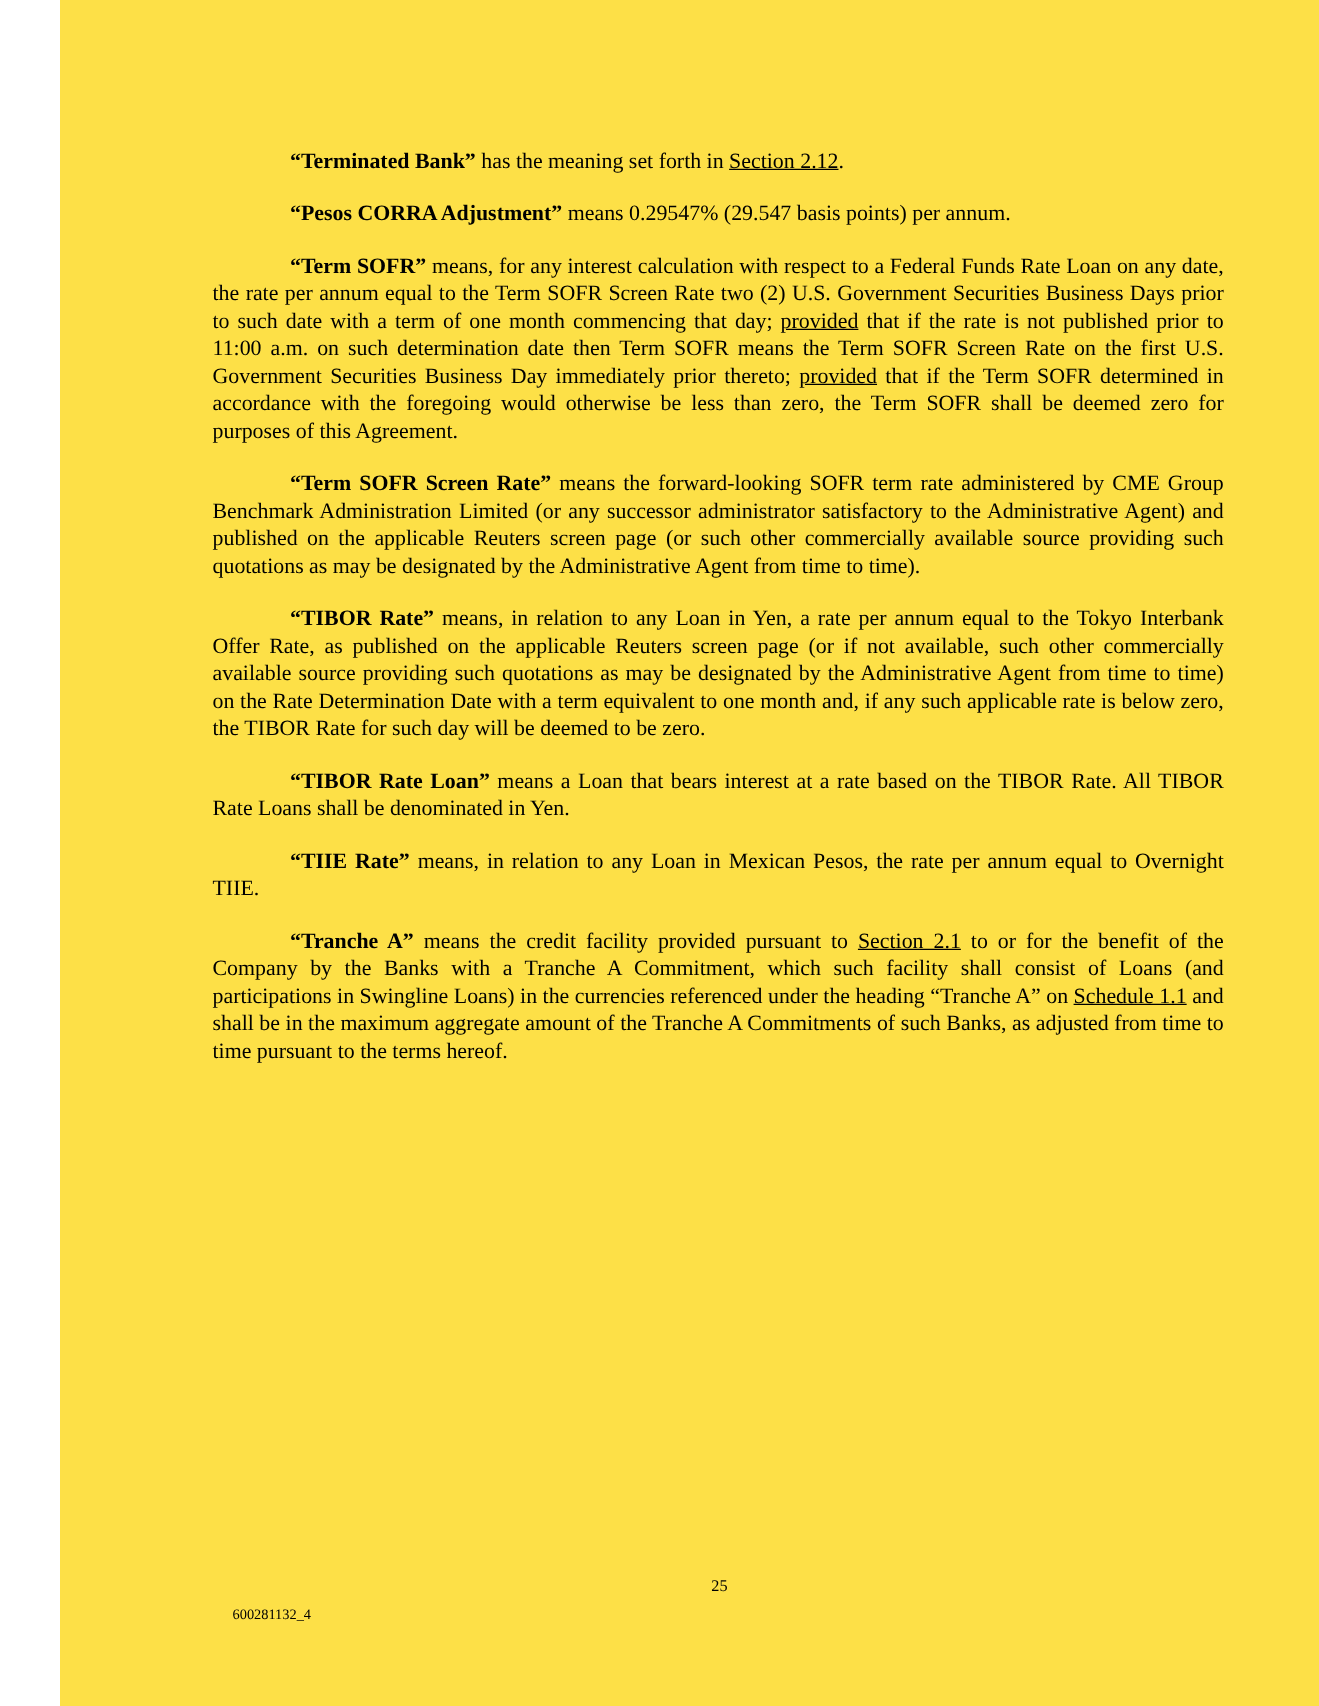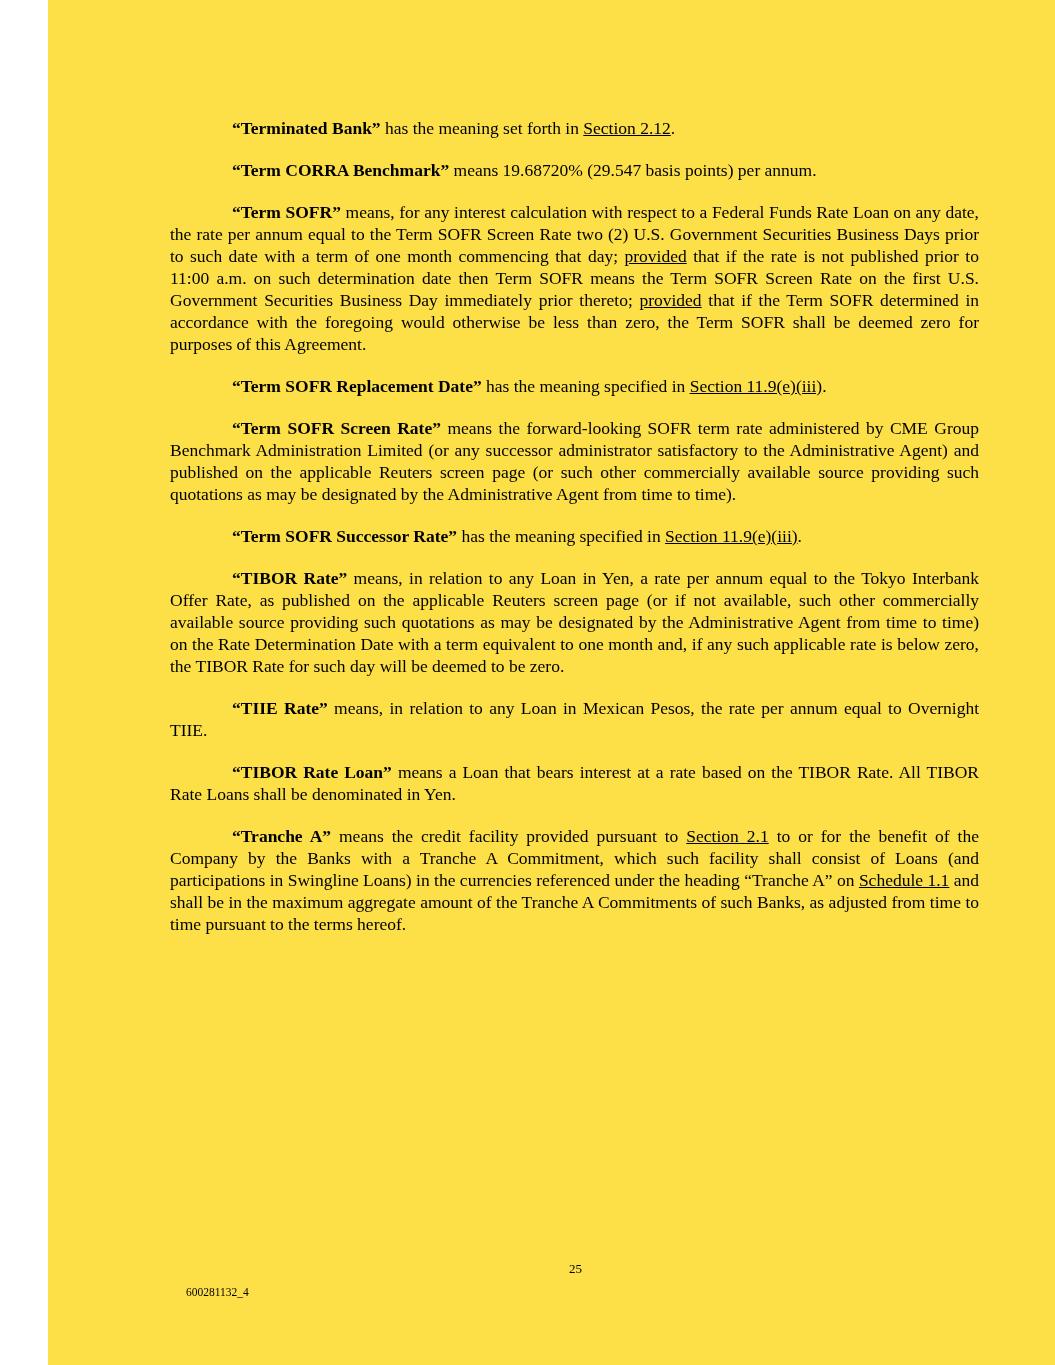--- a/index.html
+++ b/index.html
@@ -48,25 +48,23 @@
     font-size: 11.5px;
     line-height: 14px;
   }
 </style>
 </head>
 <body>
 
 <div class="page">
   <main class="content">
       <p><span class="b">“Terminated Bank”</span><span> has the meaning set forth in </span><span class="u">Section 2.12</span><span>.</span></p>
-      <p><span class="b">“Term CORRA Benchmark”</span><span> means 19.68720% (29.547 basis points) per annum.</span></p>
+      <p><span class="b">“Pesos CORRA Adjustment”</span><span> means 0.29547% (29.547 basis points) per annum.</span></p>
       <p><span class="b">“Term SOFR”</span><span> means, for any interest calculation with respect to a Federal Funds Rate Loan on any date, the rate per annum equal to the Term SOFR Screen Rate two (2) U.S. Government Securities Business Days prior to such date with a term of one month commencing that day; </span><span class="u">provided</span><span> that if the rate is not published prior to 11:00 a.m. on such determination date then Term SOFR means the Term SOFR Screen Rate on the first U.S. Government Securities Business Day immediately prior thereto; </span><span class="u">provided</span><span> that if the Term SOFR determined in accordance with the foregoing would otherwise be less than zero, the Term SOFR shall be deemed zero for purposes of this Agreement.</span></p>
-      <p><span class="b">“Term SOFR Replacement Date”</span><span> has the meaning specified in </span><span class="u">Section 11.9(e)(iii)</span><span>.</span></p>
       <p><span class="b">“Term SOFR Screen Rate”</span><span> means the forward-looking SOFR term rate administered by CME Group Benchmark Administration Limited (or any successor administrator satisfactory to the Administrative Agent) and published on the applicable Reuters screen page (or such other commercially available source providing such quotations as may be designated by the Administrative Agent from time to time).</span></p>
-      <p><span class="b">“Term SOFR Successor Rate”</span><span> has the meaning specified in </span><span class="u">Section 11.9(e)(iii)</span><span>.</span></p>
       <p><span class="b">“TIBOR Rate”</span><span> means, in relation to any Loan in Yen, a rate per annum equal to the Tokyo Interbank Offer Rate, as published on the applicable Reuters screen page (or if not available, such other commercially available source providing such quotations as may be designated by the Administrative Agent from time to time) on the Rate Determination Date with a term equivalent to one month and, if any such applicable rate is below zero, the TIBOR Rate for such day will be deemed to be zero.</span></p>
+      <p><span class="b">“TIBOR Rate Loan”</span><span> means a Loan that bears interest at a rate based on the TIBOR Rate.  All TIBOR Rate Loans shall be denominated in Yen.</span></p>
       <p><span class="b">“TIIE Rate”</span><span> means, in relation to any Loan in Mexican Pesos, the rate per annum equal to Overnight TIIE.</span></p>
-      <p><span class="b">“TIBOR Rate Loan”</span><span> means a Loan that bears interest at a rate based on the TIBOR Rate.  All TIBOR Rate Loans shall be denominated in Yen.</span></p>
       <p><span class="b">“Tranche A”</span><span> means the credit facility provided pursuant to </span><span class="u">Section 2.1</span><span> to or for the benefit of the Company by the Banks with a Tranche A Commitment, which such facility shall consist of Loans (and participations in Swingline Loans) in the currencies referenced under the heading “Tranche A” on </span><span class="u">Schedule 1.1</span><span> and shall be in the maximum aggregate amount of the Tranche A Commitments of such Banks, as adjusted from time to time pursuant to the terms hereof.</span></p>
     </main>
   <div class="page-number">25</div>
   <div class="doc-id">600281132_4</div>
 </div>
 
 </body></html>

